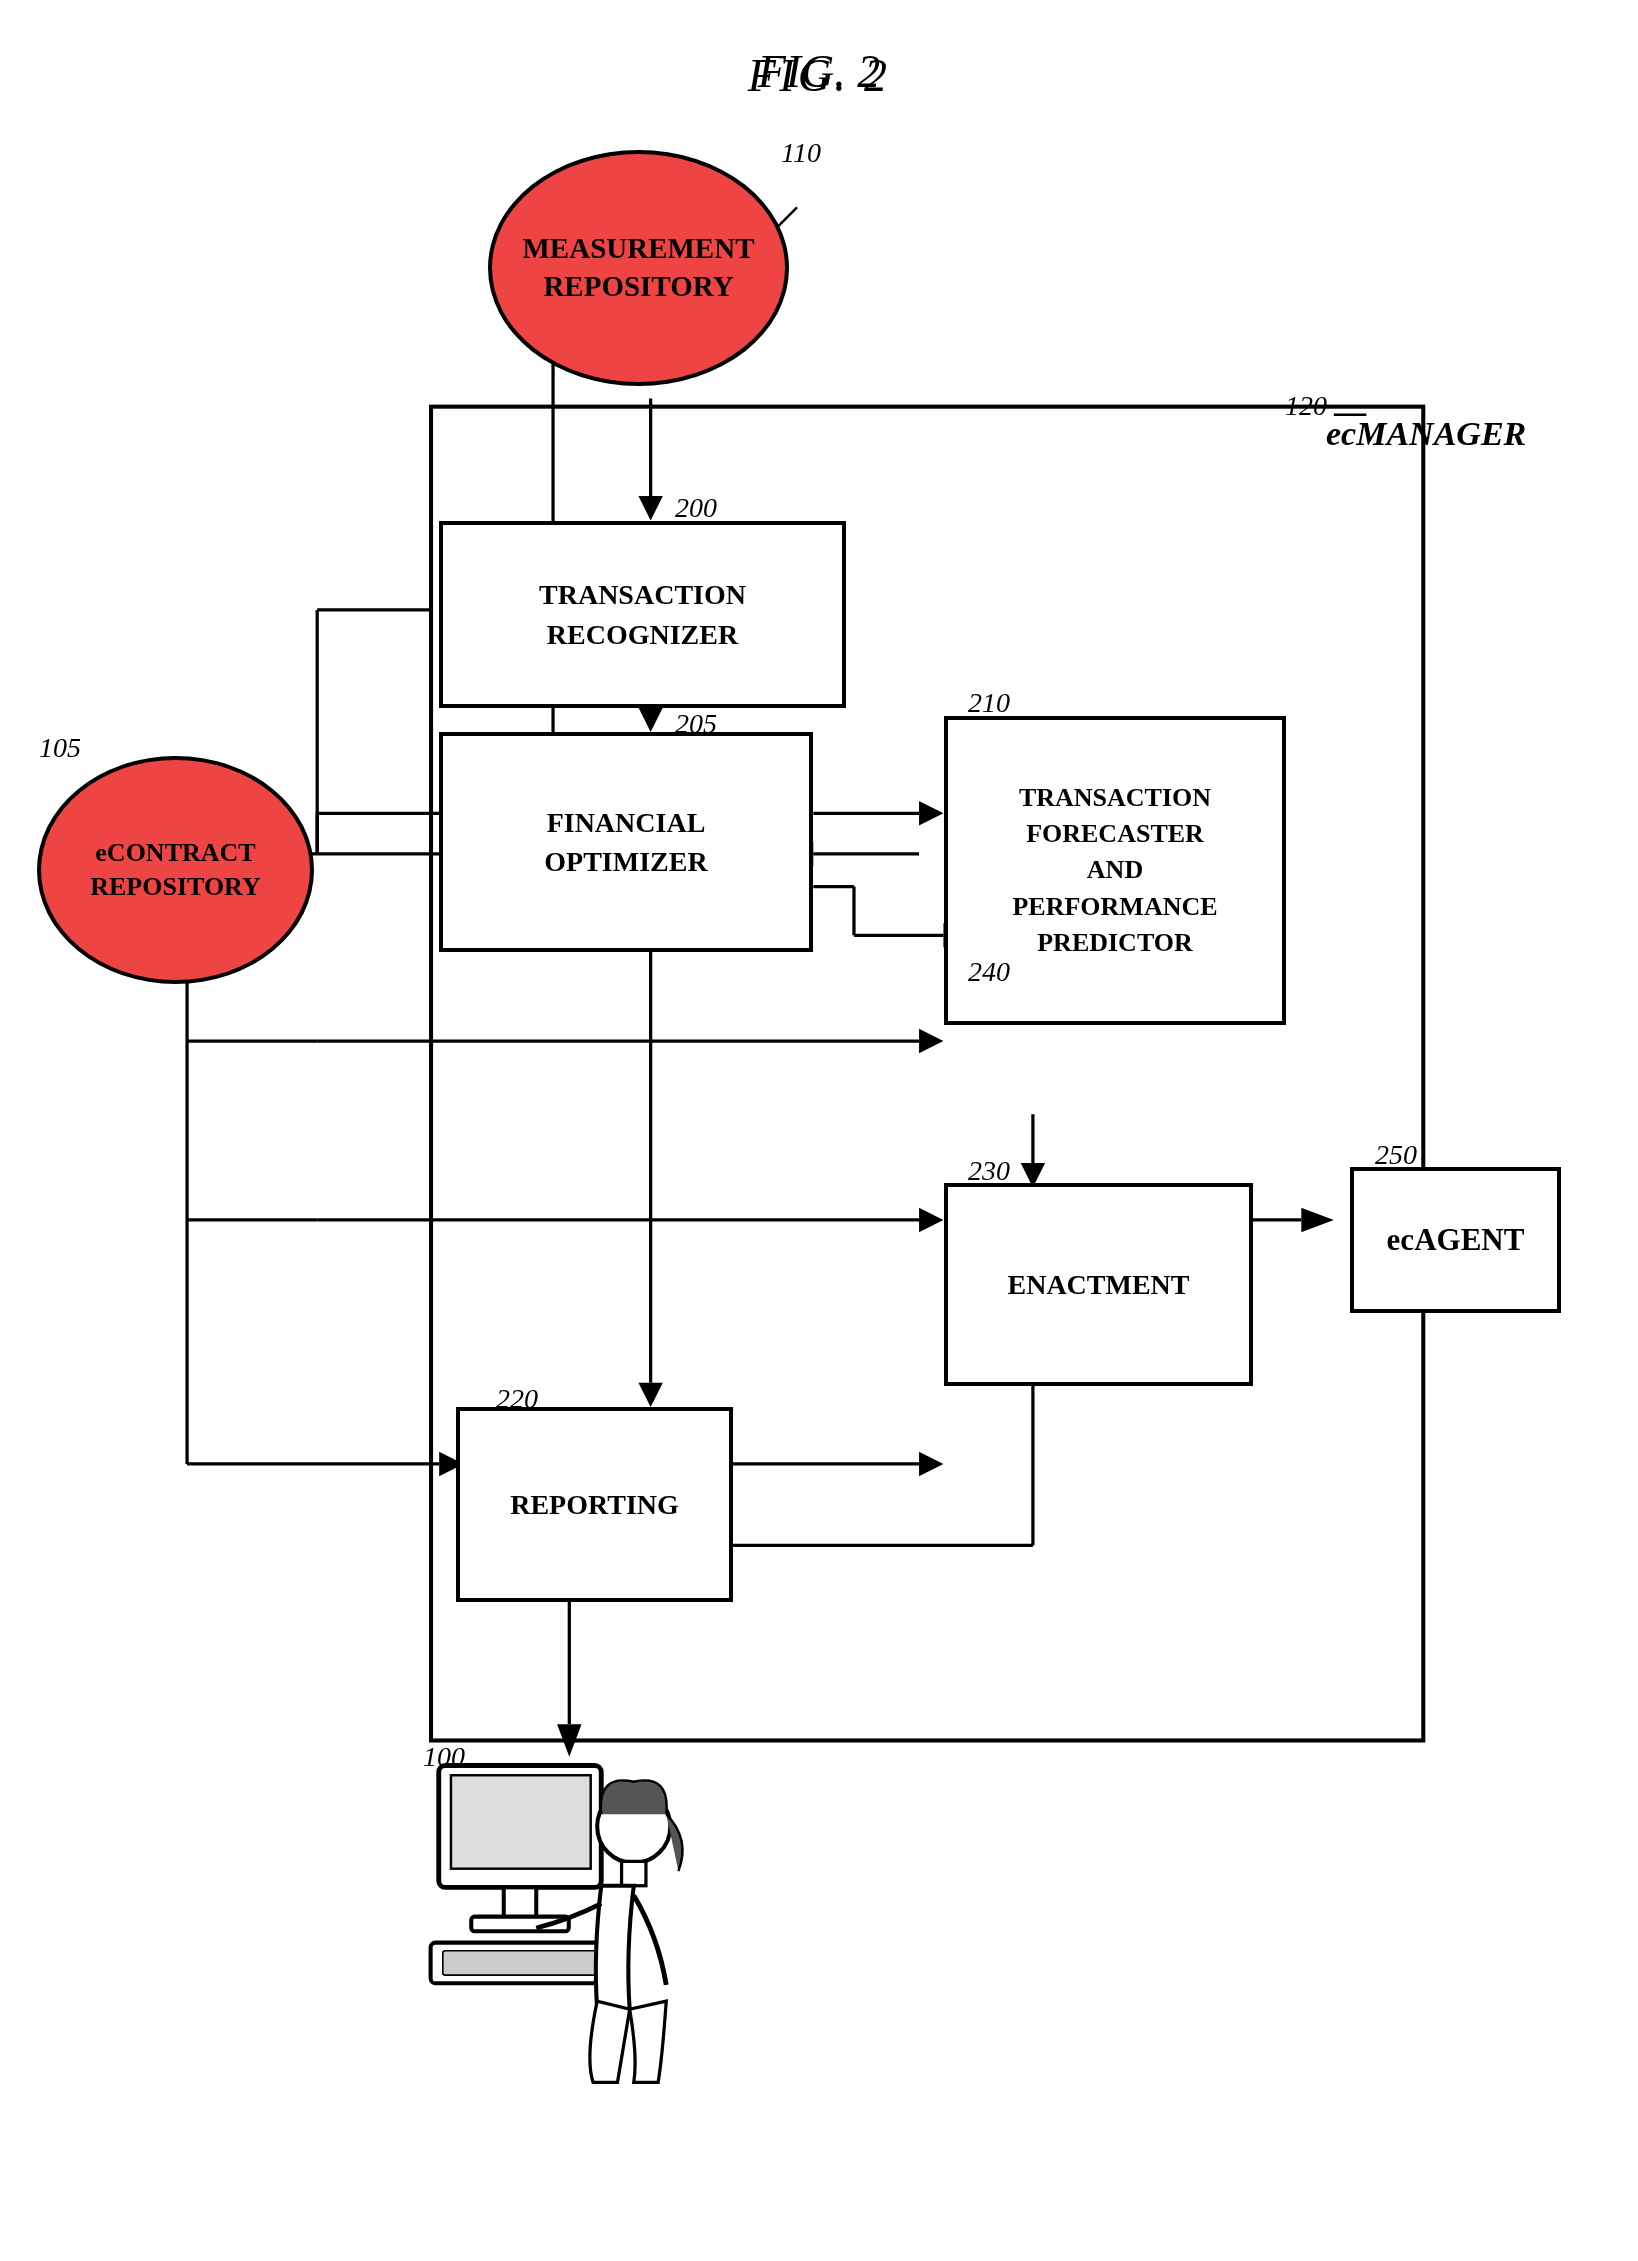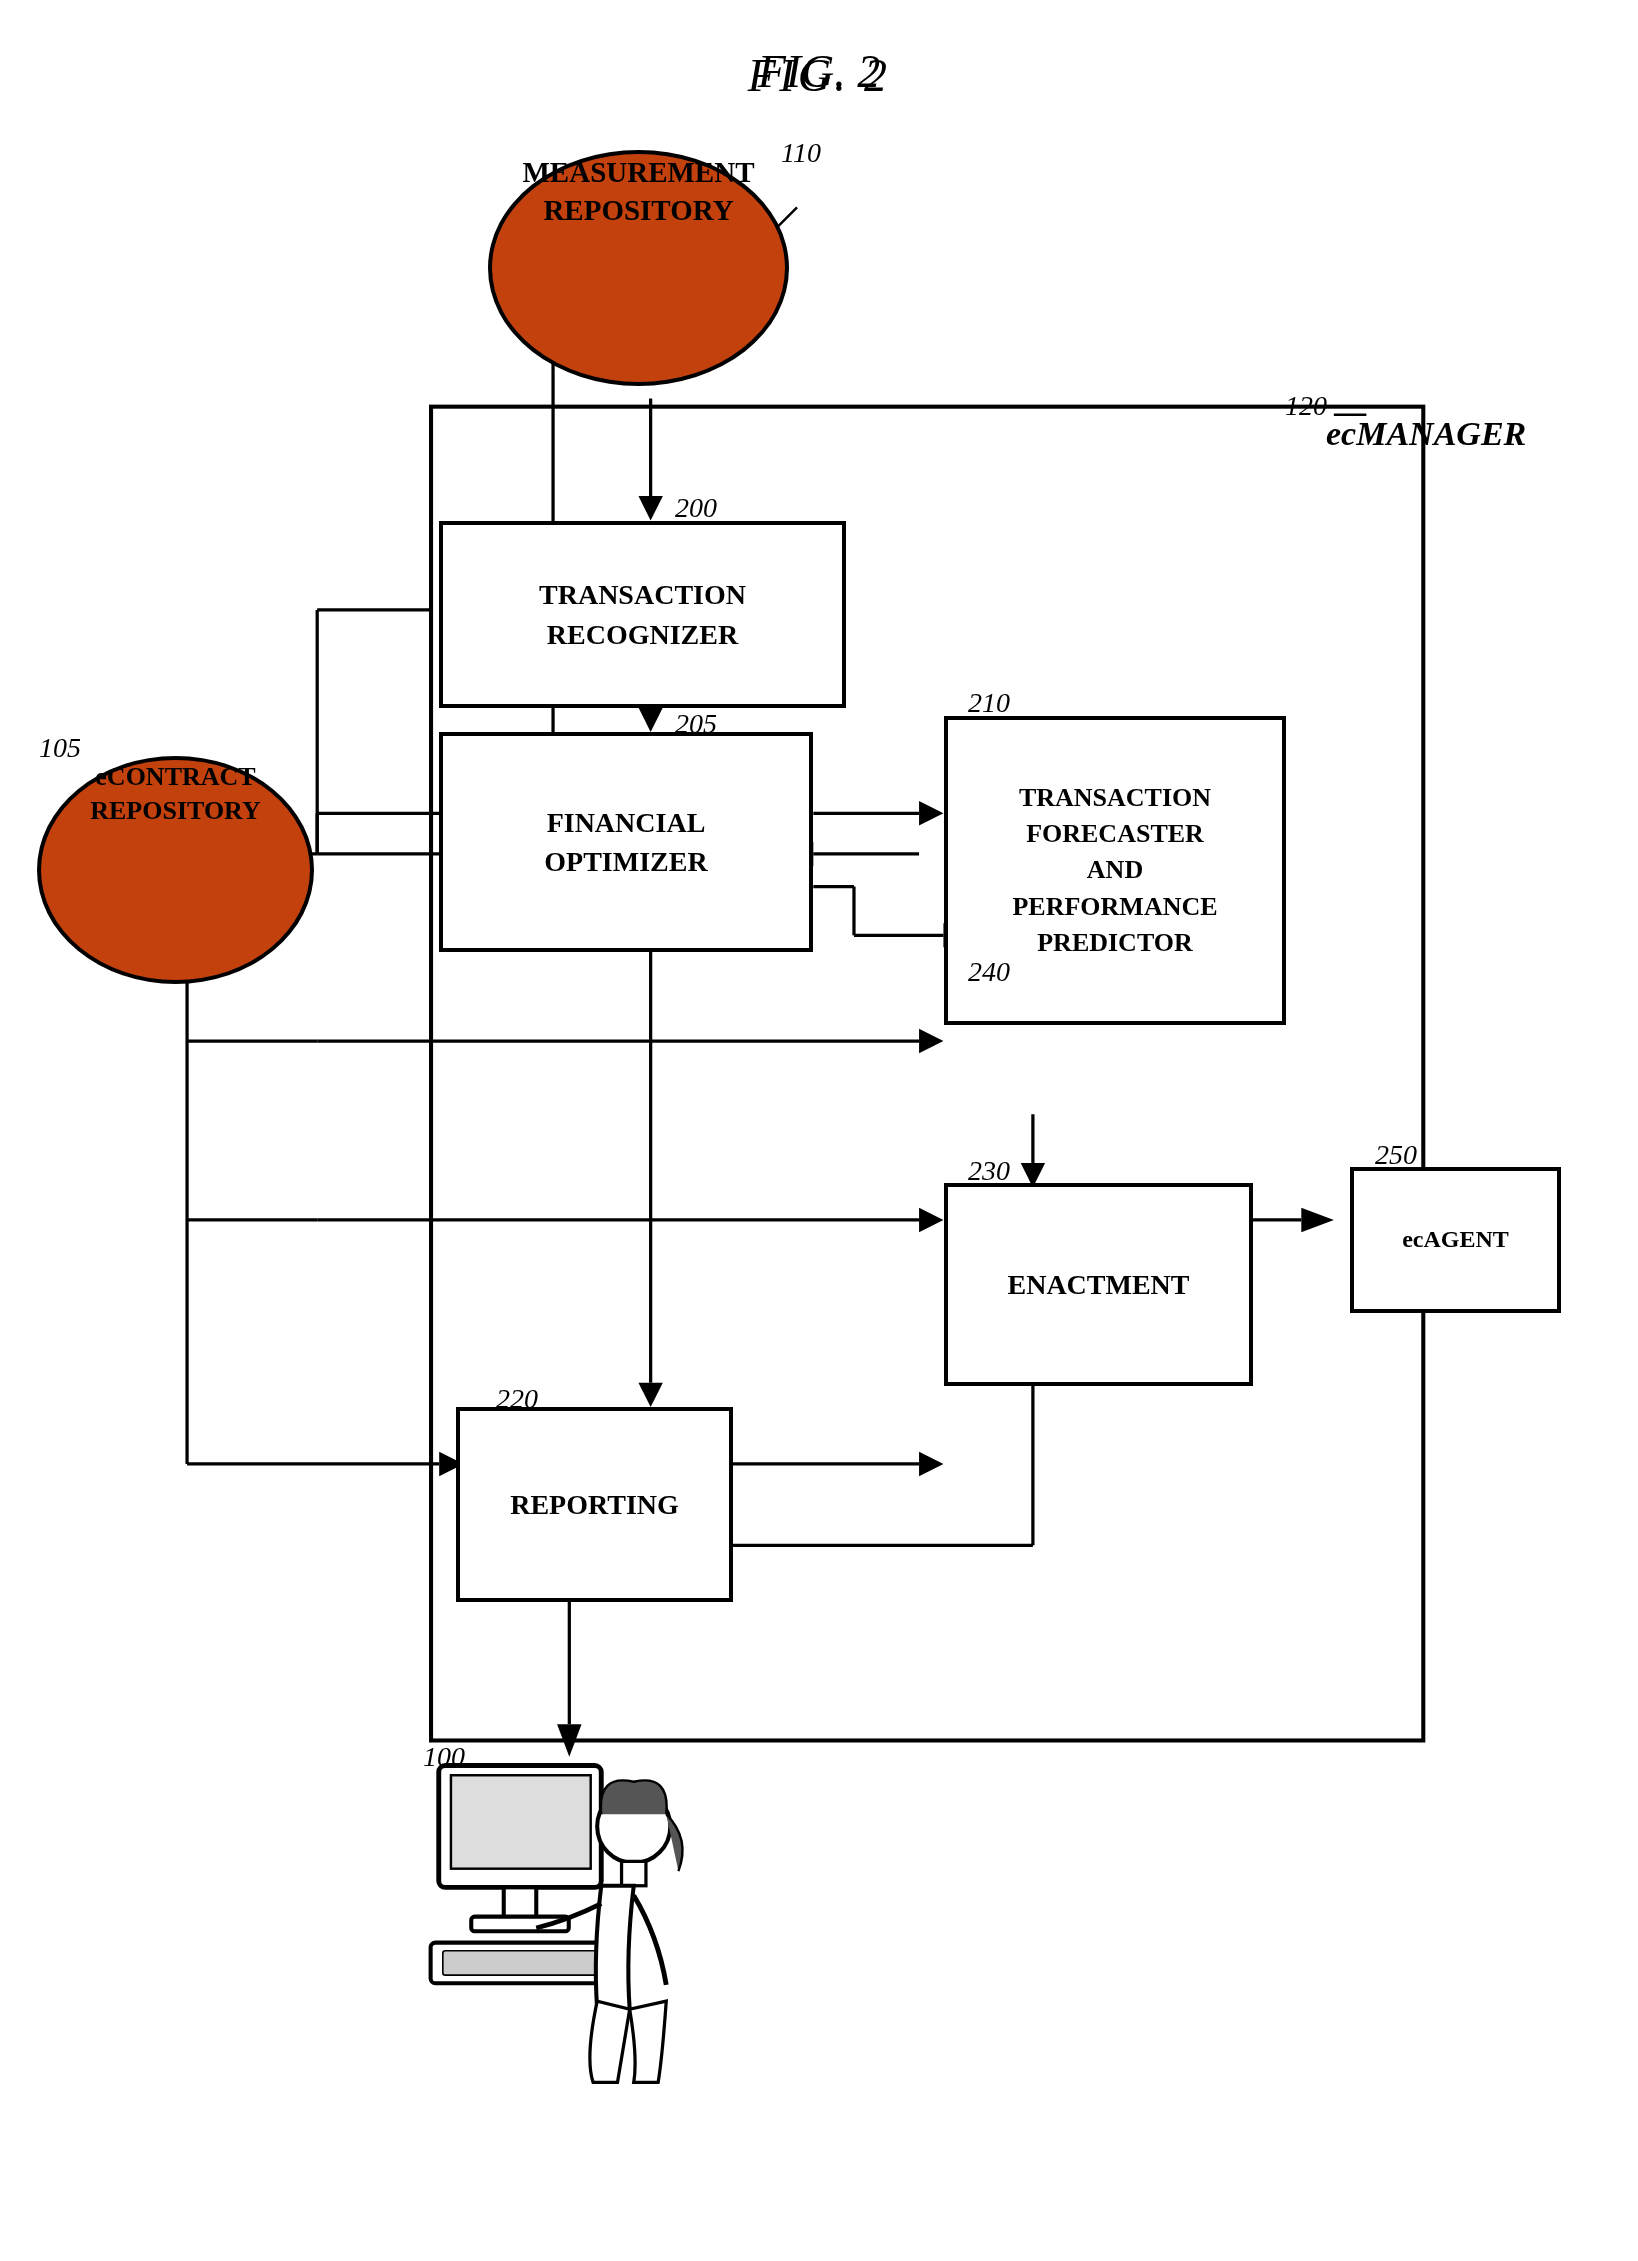--- a/index.html
+++ b/index.html
@@ -29,27 +29,27 @@
       font-weight: normal;
       letter-spacing: 3.3px;
     }
 
     
     .oval {
       position: absolute;
       border: 4.1px solid #000;
       border-radius: 50%;
       display: flex;
-      align-items: flex-start;
+      align-items: center;
       justify-content: center;
       text-align: center;
       font-size: 28px;
       font-weight: bold;
       line-height: 1.3;
-      background: #c2410c;
+      background: #ef4444;
     }
 
     
     .box {
       position: absolute;
       border: 4.1px solid #000;
       display: flex;
       align-items: center;
       justify-content: center;
       text-align: center;
@@ -207,21 +207,21 @@
 
 
   <div class="ref-label" style="top:1155px; left:968px;">230</div>
 
   <div class="box" style="top:1183px; left:944px; width:309px; height:203px;">
     <span style="white-space:pre-line;">ENACTMENT</span>
   </div>
 
   <div class="ref-label" style="top:1139px; left:1375px;">250</div>
 
-  <div class="box" style="top:1167px; left:1350px; width:211px; height:146px; font-size:24px;">
+  <div class="box" style="top:1167px; left:1350px; width:211px; height:146px; font-size:31px;">
     <span style="white-space:pre-line;">ecAGENT</span>
   </div>
 
   <div class="ref-label" style="top:732px; left:39px;">105</div>
 
   <div class="oval" style="top:756px; left:37px; width:277px; height:228px; font-size:26px;">
     <span style="white-space:pre-line;">eCONTRACT
 REPOSITORY</span>
   </div>
 

